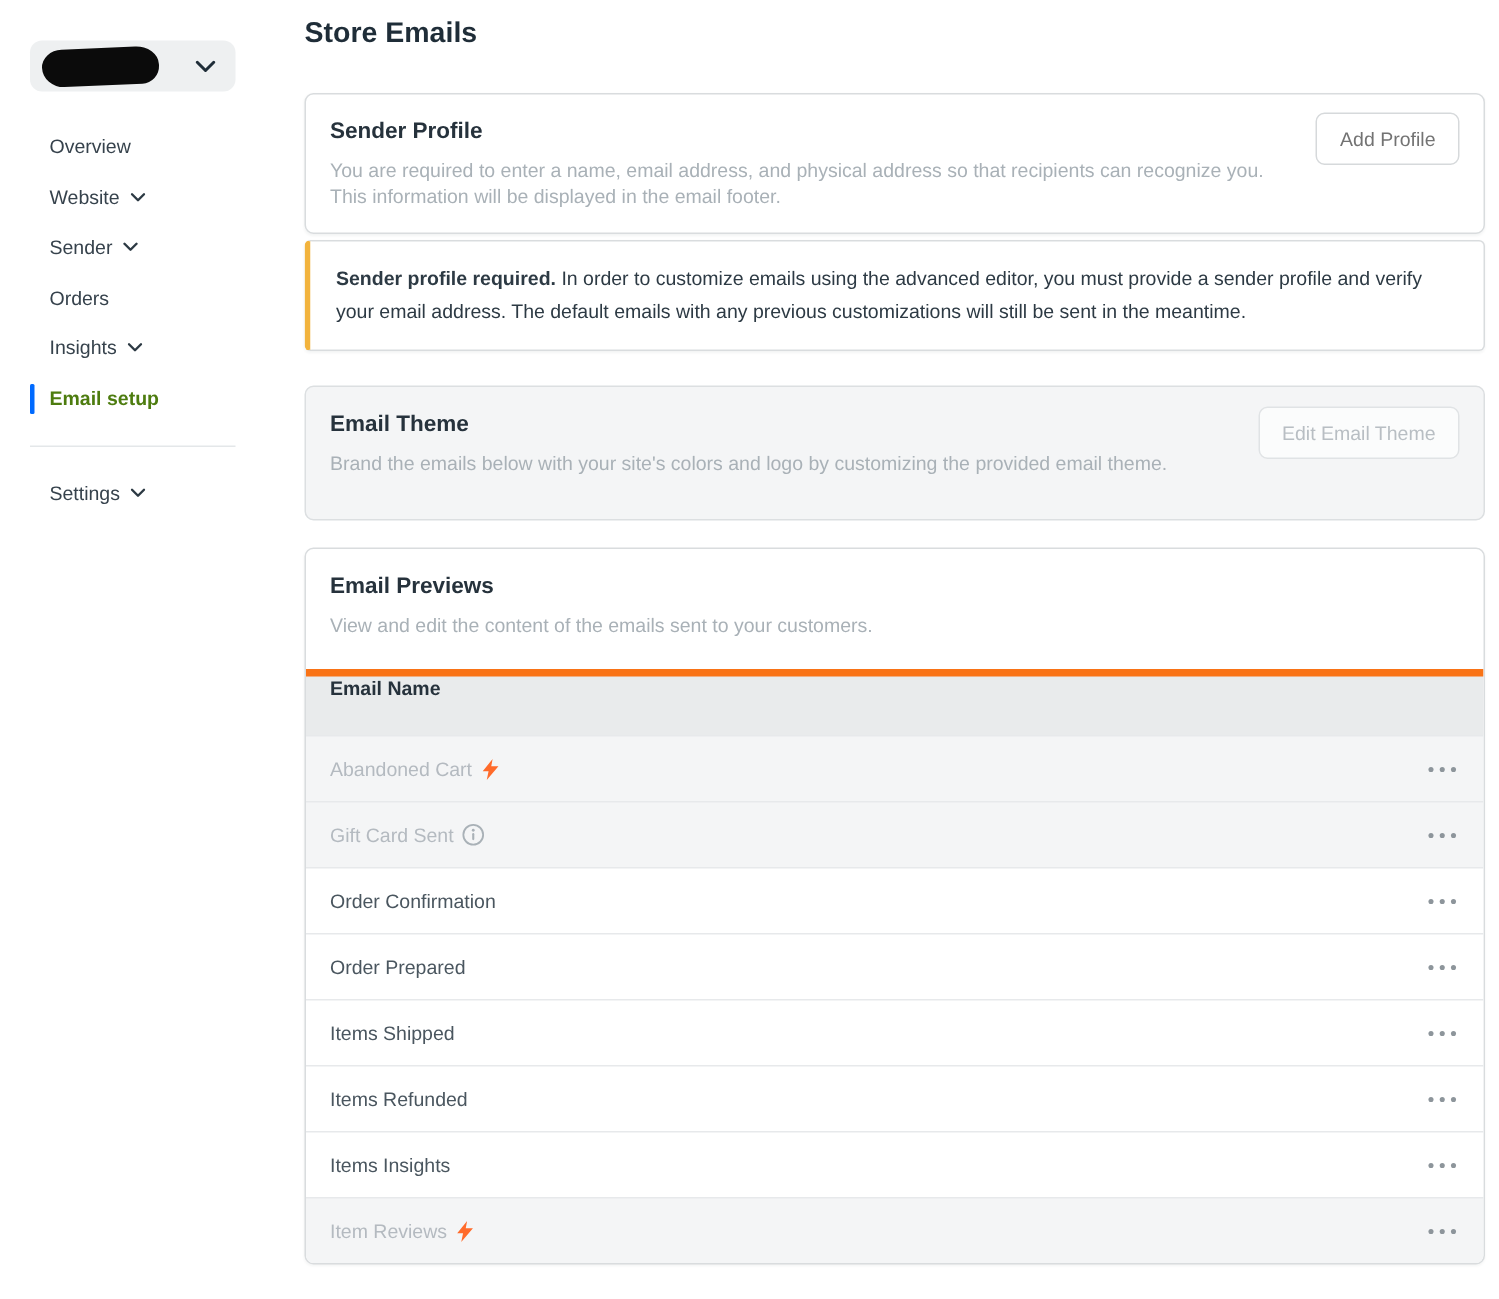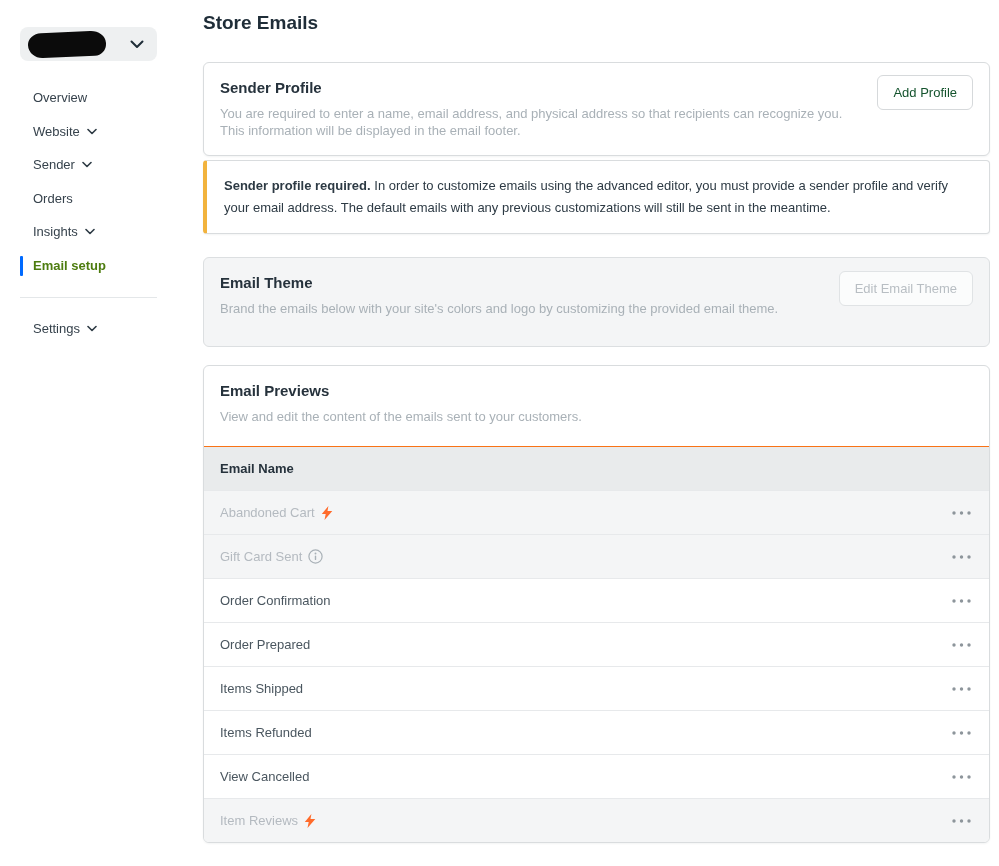--- a/index.html
+++ b/index.html
@@ -38,21 +38,21 @@
   .card {
     background: #fff; border: 1px solid #d9dcde; border-radius: 6px;
     box-shadow: 0 1px 2px rgba(20,30,40,0.05);
   }
 
   
   .sender-card { margin-top: 28px; padding: 16px; position: relative; }
   .card-title { font-size: 15px; font-weight: bold; color: #26323c; }
   .card-desc { margin-top: 9px; font-size: 13px; color: #a9b1b7; line-height: 17px; }
   .btn {
-    font-family: "Liberation Sans", sans-serif; font-size: 13px; color: #14532d;
+    font-family: "Liberation Sans", sans-serif; font-size: 13px; color: #737373;
     background: #fff; border: 1px solid #d6d9db; border-radius: 6px;
     padding: 9px 15px; cursor: pointer;
   }
   .add-profile-btn { position: absolute; top: 12px; right: 16px; }
 
   
   .warning-banner {
     margin-top: 4px; background: #fff; border: 1px solid #d9dcde;
     border-left: 4px solid var(--warning-yellow, #f2b33d); border-radius: 4px;
     padding: 14px 24px 14px 17px; font-size: 13px; color: #2d3a44; line-height: 22px;
@@ -67,23 +67,23 @@
   }
   .edit-theme-btn {
     position: absolute; top: 13px; right: 16px;
     color: #b8bec3; background: #fbfcfc; border-color: #e0e3e5; cursor: default;
   }
 
   
   .previews-card { margin-top: 18px; overflow: hidden; padding: 0; }
   .previews-head { padding: 16px; height: 80px; }
   .table-header {
-    height: 44px; background: #e9ebec; display: flex; align-items: center;
+    height: 44px; background: #e9ebec; display: flex; align-items: flex-start;
     padding: 0 16px; font-size: 13px; font-weight: bold; color: #26323c;
-    border-top: 1px solid #f97316;
+    border-top: 5px solid #f97316;
   }
   .table-row {
     height: 44px; display: flex; align-items: center; padding: 0 16px;
     border-top: 1px solid #e7e9eb; font-size: 13px; color: #4a565f; background: #fff;
     cursor: pointer;
   }
   .table-row.disabled { background: #f4f5f6; color: #b4bac0; }
   .row-label { margin-right: 6px; }
   .row-icon { display: inline-flex; align-items: center; }
   .row-menu {
@@ -232,21 +232,21 @@
           <span class="row-label">Items Refunded</span>
           <button class="row-menu">
             <svg width="19" height="4" viewBox="0 0 19 4">
               <circle cx="2" cy="2" r="1.7" fill="#8d959b"></circle>
               <circle cx="9.5" cy="2" r="1.7" fill="#8d959b"></circle>
               <circle cx="17" cy="2" r="1.7" fill="#8d959b"></circle>
             </svg>
           </button>
         </div>
         <div class="table-row">
-          <span class="row-label">View Cancelled</span>
+          <span class="row-label">Items Insights</span>
           <button class="row-menu">
             <svg width="19" height="4" viewBox="0 0 19 4">
               <circle cx="2" cy="2" r="1.7" fill="#8d959b"></circle>
               <circle cx="9.5" cy="2" r="1.7" fill="#8d959b"></circle>
               <circle cx="17" cy="2" r="1.7" fill="#8d959b"></circle>
             </svg>
           </button>
         </div>
         <div class="table-row disabled">
           <span class="row-label">Item Reviews</span>

